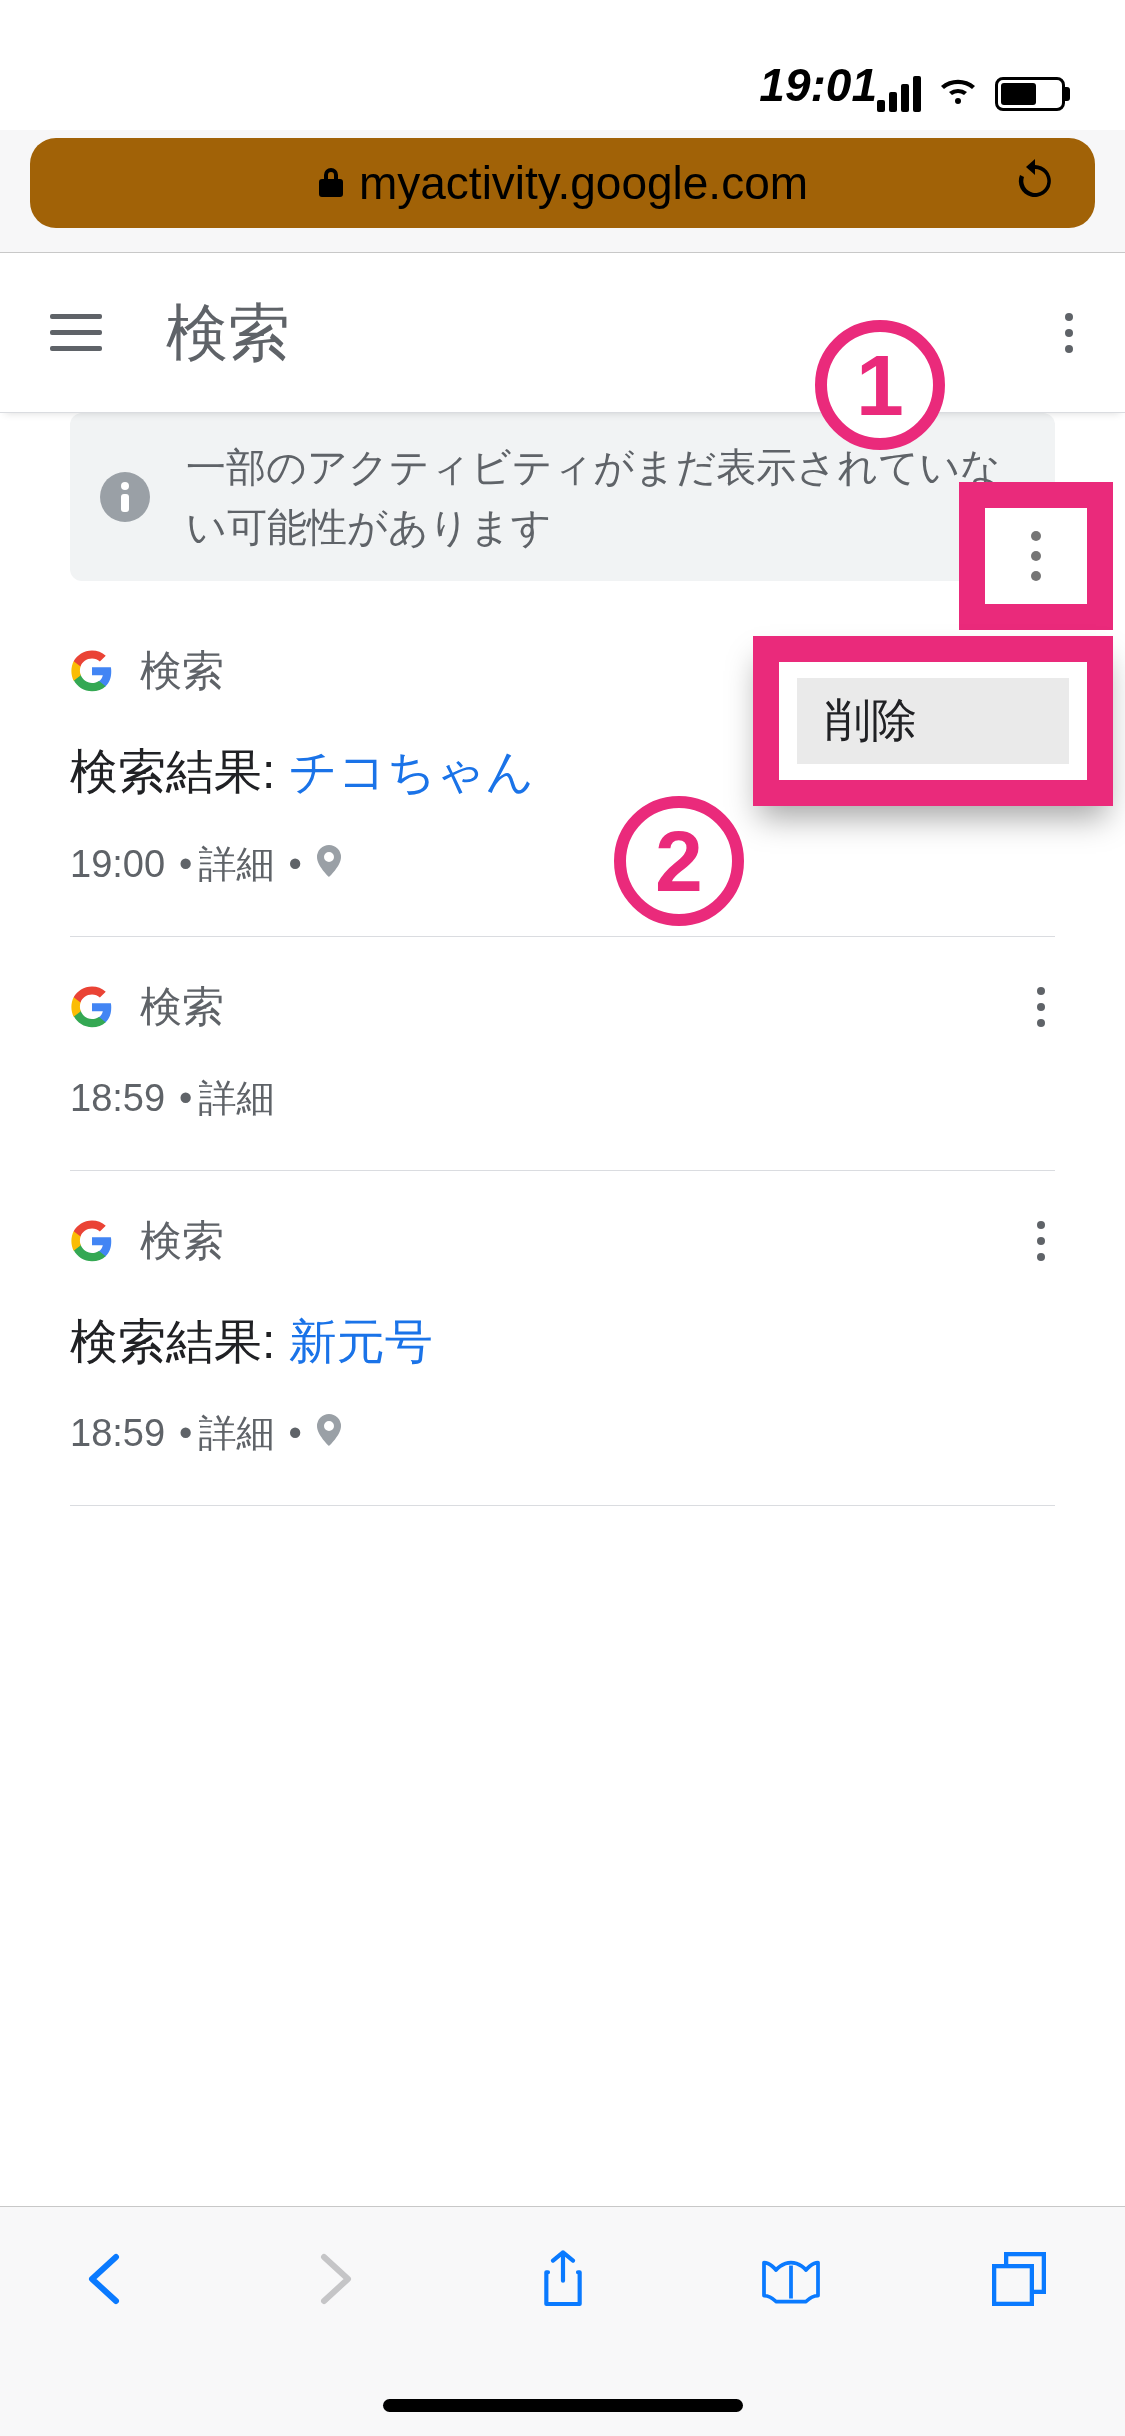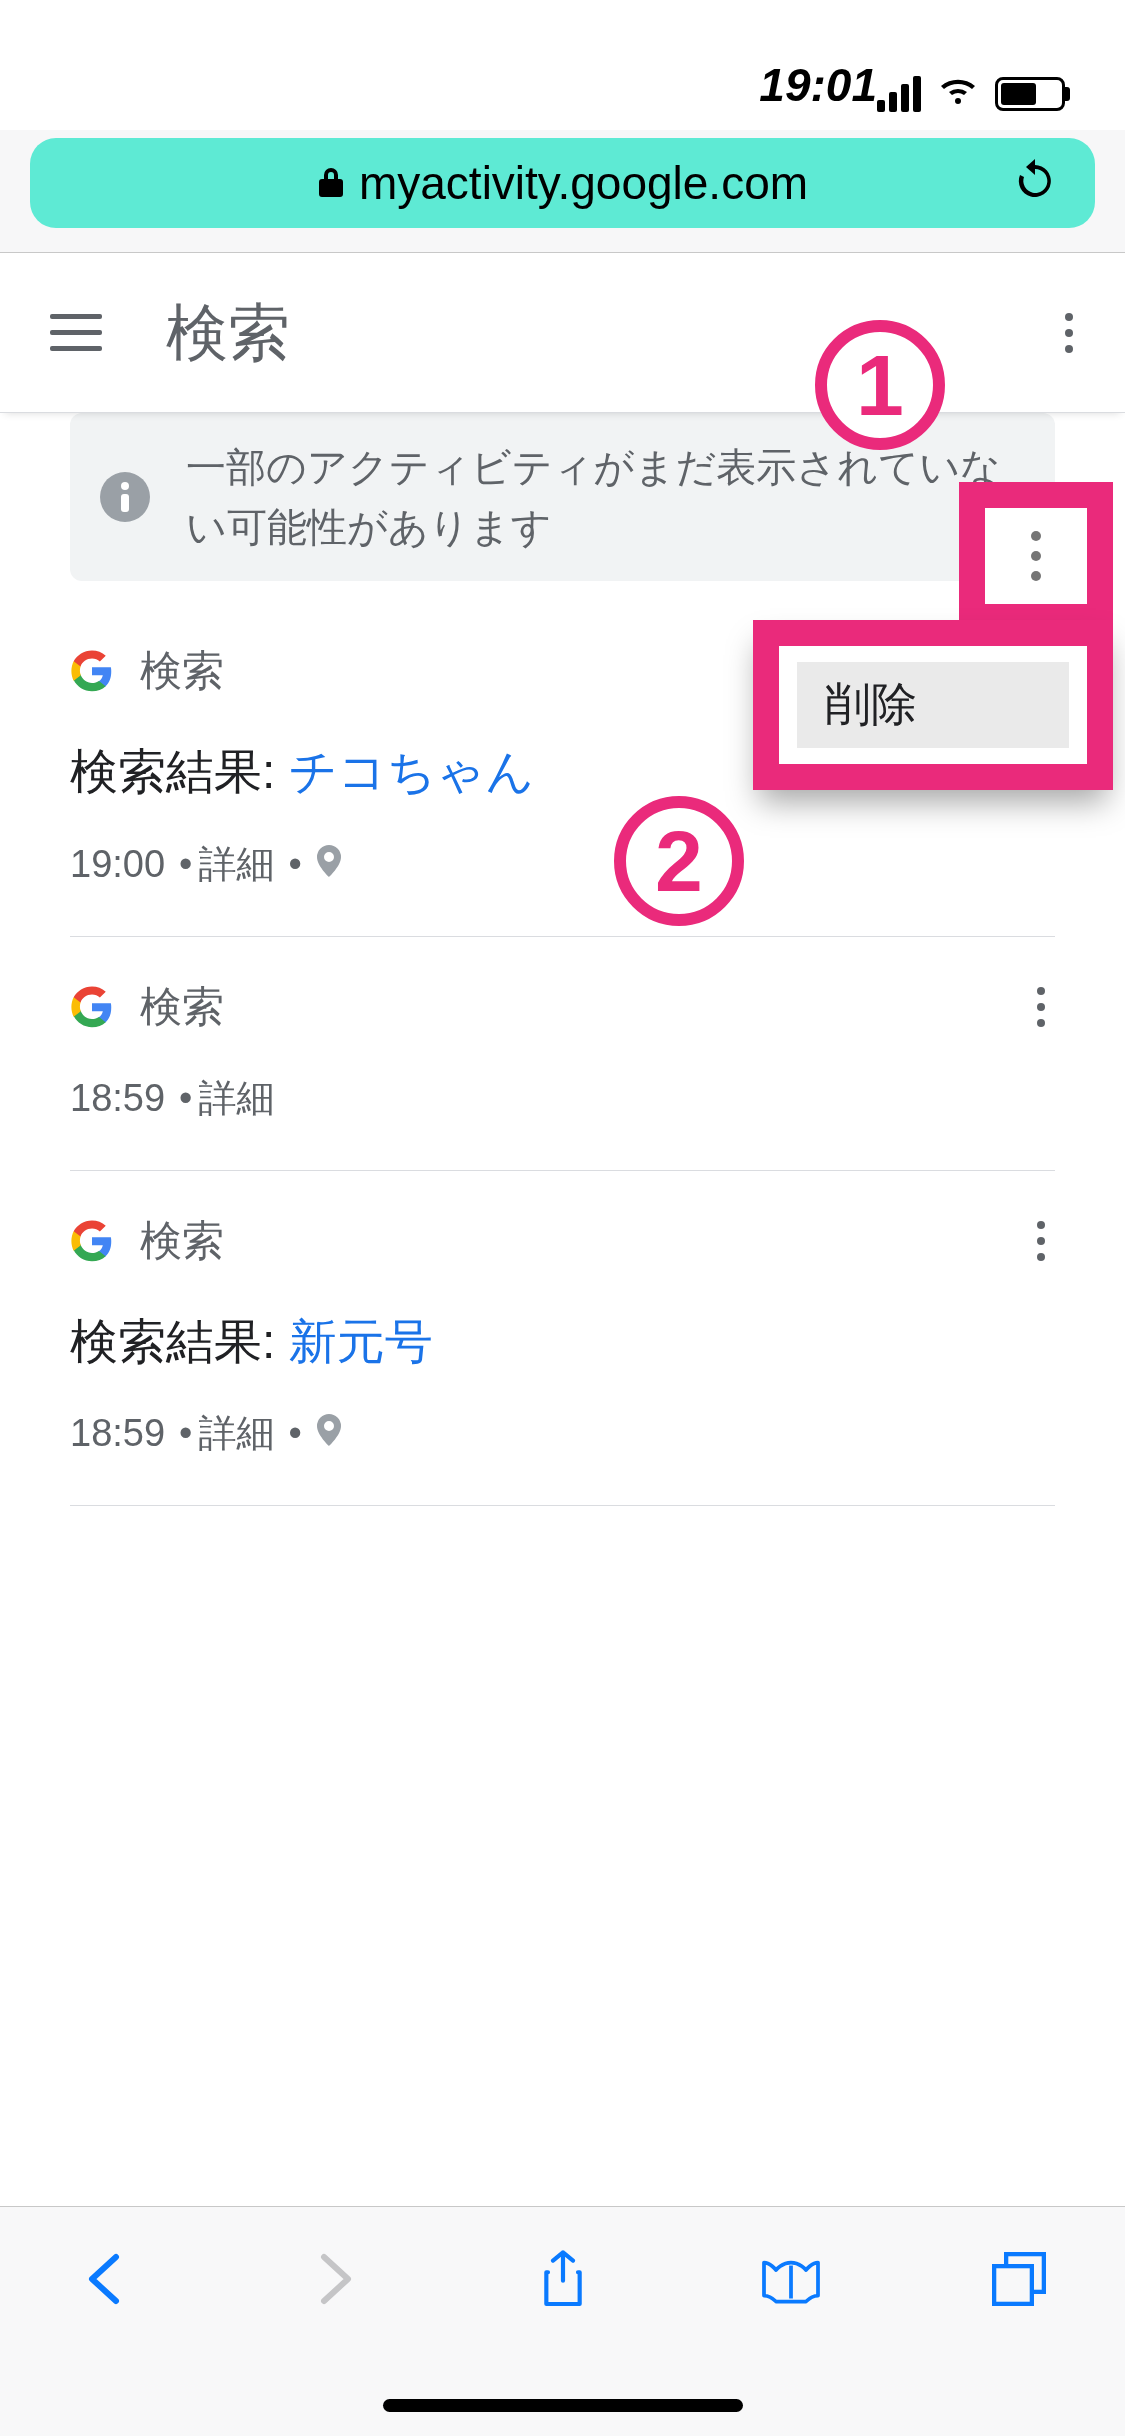--- a/index.html
+++ b/index.html
@@ -13,21 +13,21 @@
   .signal-bars span { width: 8px; background: #000; border-radius: 2px; }
   .signal-bars span:nth-child(1){height:12px;} .signal-bars span:nth-child(2){height:20px;}
   .signal-bars span:nth-child(3){height:28px;} .signal-bars span:nth-child(4){height:36px;}
   .wifi-icon svg { width: 44px; height: 32px; }
   .battery { width: 70px; height: 34px; border: 3px solid #000; border-radius: 8px; position: relative; display: flex; align-items: center; padding: 3px; }
   .battery::after { content:""; position:absolute; right:-8px; top:50%; transform:translateY(-50%); width:5px; height:14px; background:#000; border-radius:0 3px 3px 0; }
   .battery-fill { background:#000; height:100%; width:60%; border-radius:3px; }
 
   
   .safari-top { background:#f7f7f8; border-bottom:1px solid #c8c8c8; padding: 8px 30px 24px; }
-  .url-pill { background:#5eead4; border-radius:26px; height:90px; display:flex; align-items:center; justify-content:center; position:relative; }
+  .url-pill { background:#a16207; border-radius:26px; height:90px; display:flex; align-items:center; justify-content:center; position:relative; }
   .url-text { font-size:46px; color:#000; display:flex; align-items:center; gap:14px; }
   .lock-icon svg { width:28px; height:34px; }
   .reload-btn { position:absolute; right:38px; top:50%; transform:translateY(-50%); }
   .reload-btn svg { width:44px; height:44px; }
 
   
   .g-header { height:160px; display:flex; align-items:center; padding:0 40px; border-bottom:1px solid #dadce0; box-shadow:0 5px 8px -5px rgba(0,0,0,.15); position:relative; z-index:2; background:#fff; }
   .hamburger { display:flex; flex-direction:column; gap:11px; padding:10px; }
   .hamburger span { width:52px; height:5px; background:#5f6368; border-radius:2px; }
   .g-title { font-size:62px; color:#5f6368; font-weight:400; margin-left:54px; }
@@ -60,21 +60,21 @@
 
   .card-meta { margin-top:32px; font-size:38px; color:#5f6368; display:flex; align-items:center; gap:8px; }
   .card-meta .dot::before { content:"•"; margin:0 6px; }
   .pin-icon svg { width:26px; height:32px; }
 
   
   .annot-box { position:absolute; border:26px solid #ea2a7b; background:#fff; z-index:30; }
   .annot-1 { width:154px; height:148px; right:12px; top:482px; display:flex; align-items:center; justify-content:center; }
   .annot-1 .vdots span { width:10px; height:10px; background:#757575; }
   .annot-1 .vdots { gap:10px; }
-  .annot-2 { width:360px; height:170px; right:12px; top:620px; padding:16px 18px; box-shadow:0 18px 30px -6px rgba(0,0,0,.35); }
+  .annot-2 { width:360px; height:170px; right:12px; top:636px; padding:16px 18px; box-shadow:0 18px 30px -6px rgba(0,0,0,.35); }
   .popup-item { background:#eaeaea; height:100%; display:flex; align-items:center; padding:0 28px; font-size:46px; color:#202124; }
 
   .annot-circle { position:absolute; width:130px; height:130px; border:12px solid #ea2a7b; border-radius:50%; background:#fff; color:#ea2a7b; font-size:86px; font-weight:700; display:flex; align-items:center; justify-content:center; z-index:40; }
   .ac1 { right:180px; top:320px; }
   .ac2 { left:614px; top:796px; }
 
   
   .safari-bottom { position:absolute; bottom:0; left:0; right:0; height:230px; background:#f8f8f9; border-top:1px solid #c8c8c8; display:flex; align-items:flex-start; justify-content:space-between; padding:34px 68px 0; }
   .safari-bottom svg { width:60px; height:60px; }
   .tb-back svg path { stroke:#0a7aff; }

